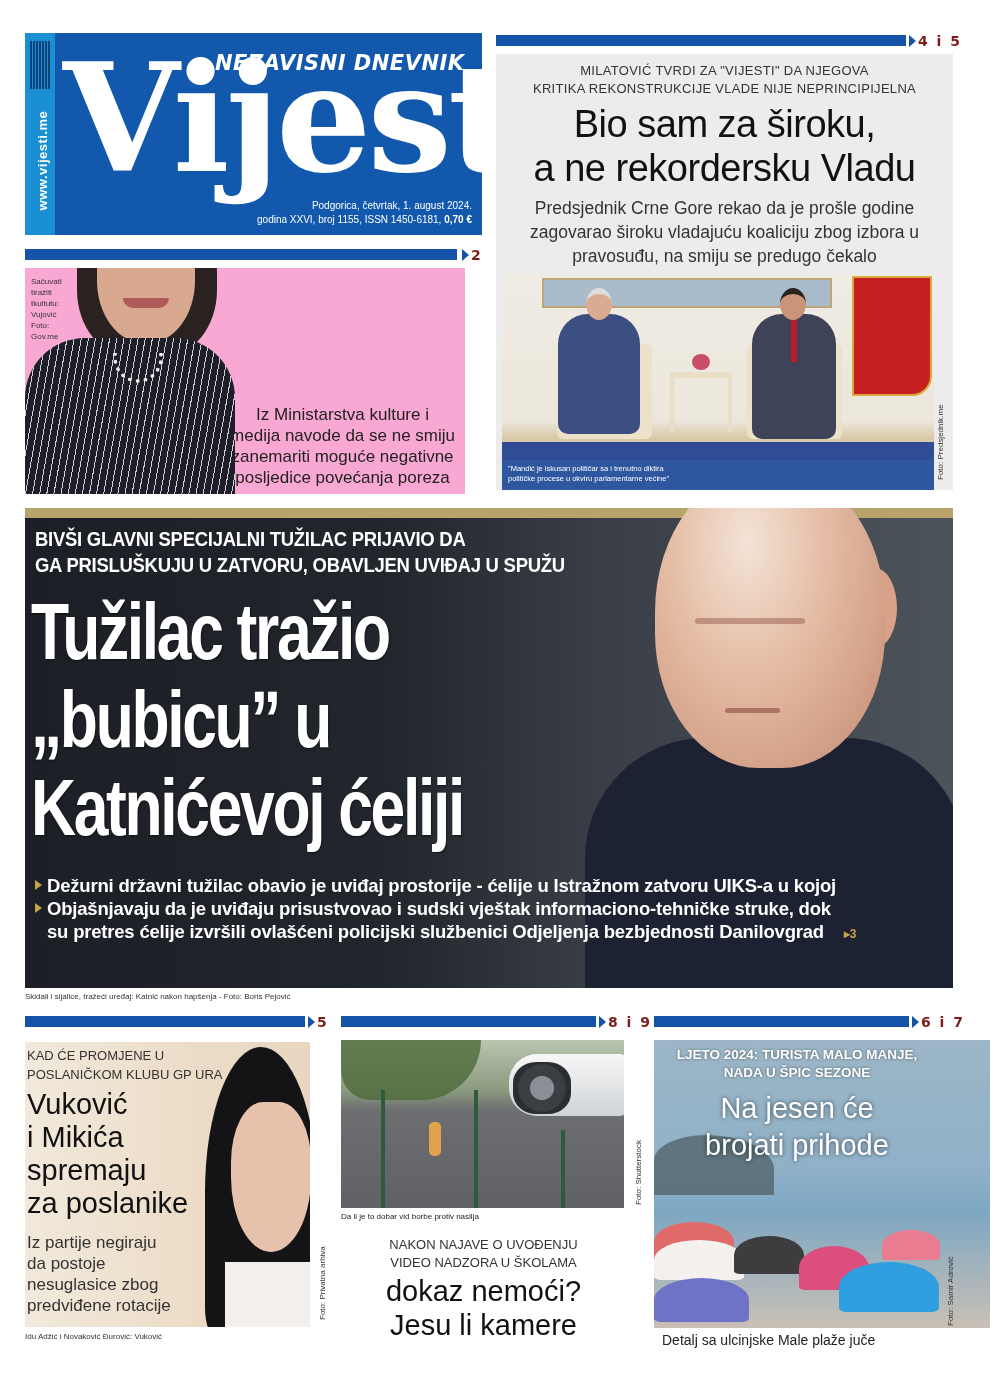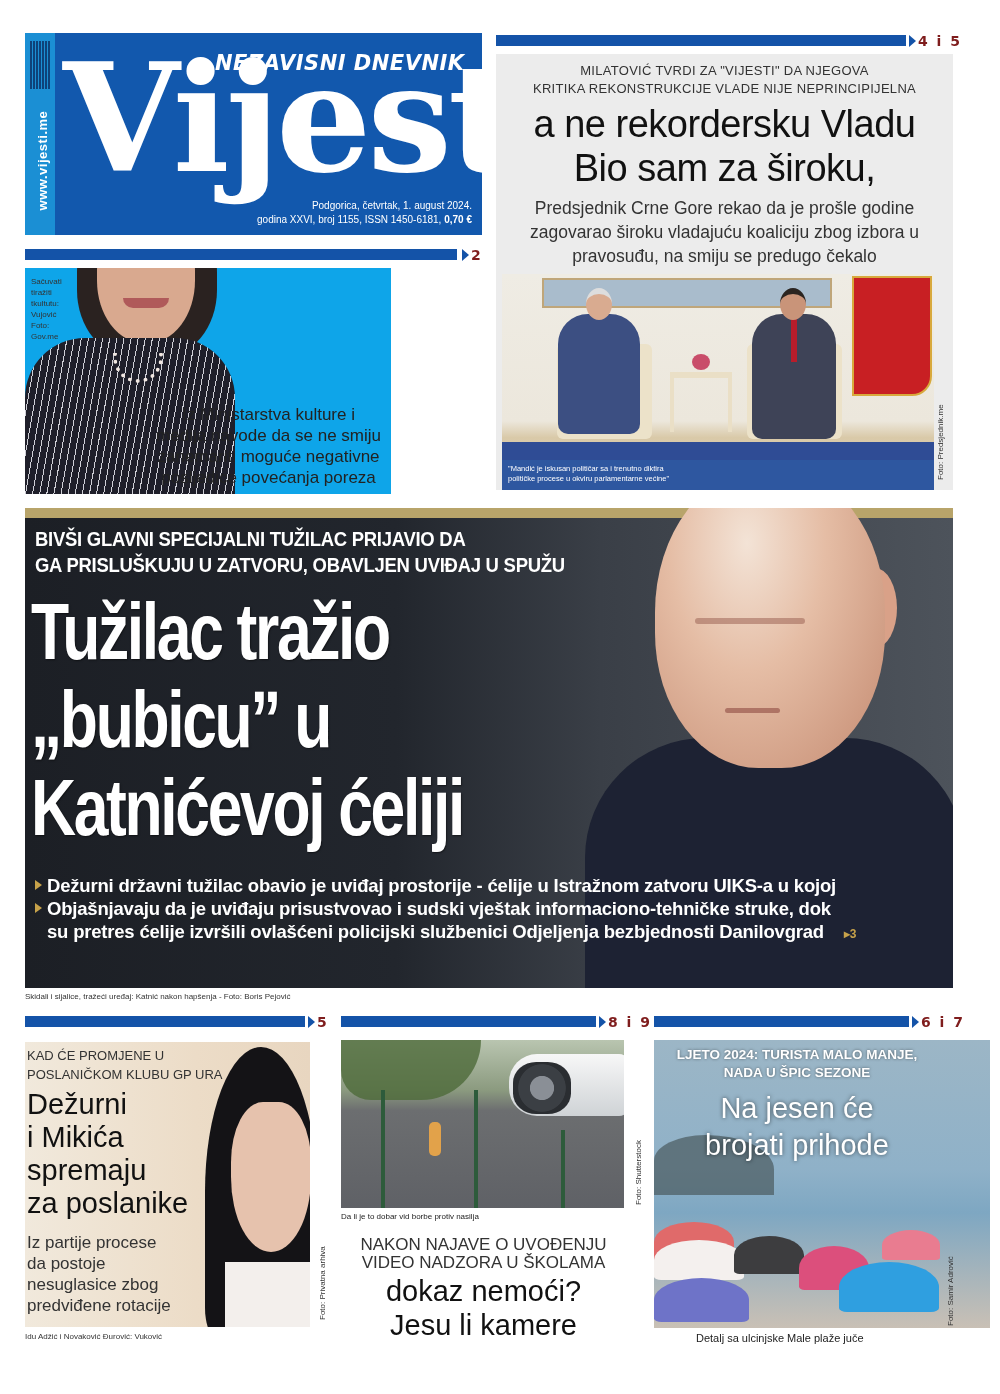--- a/index.html
+++ b/index.html
@@ -17,21 +17,21 @@
   #masthead { left: 25px; top: 33px; width: 457px; height: 202px; background: #1258ad; overflow: hidden; }
   #mast-strip { position: absolute; left: 0; top: 0; width: 30px; height: 202px; background: #1b8fd4; }
   #mast-url { position: absolute; left: -58px; top: 120px; width: 150px; transform: rotate(-90deg); color: #fff; font-size: 13px; font-weight: bold; letter-spacing: 0.5px; text-align: center; }
   #mast-barcode { position: absolute; left: 5px; top: 8px; width: 20px; height: 48px; background: repeating-linear-gradient(90deg, #0b2f63 0 2px, #1b8fd4 2px 3px); opacity: 0.8; }
   #mast-tagline { position: absolute; left: 190px; top: 18px; color: #fff; font-style: italic; font-weight: 900; font-size: 21px; letter-spacing: 0.5px; font-family: "DejaVu Sans", sans-serif; }
   #mast-logo { position: absolute; left: 38px; top: -10px; color: #fff; font-family: "DejaVu Serif", serif; font-weight: bold; font-size: 150px; letter-spacing: -4px; line-height: 190px; }
   #mast-date { position: absolute; right: 10px; top: 166px; color: #fff; font-size: 10px; text-align: right; line-height: 14px; }
   #mast-price { font-weight: bold; }
 
   
-  #box-pdv { left: 25px; top: 268px; width: 366px; height: 226px; background: #0ea5e9; overflow: hidden; }
+  #box-pdv { left: 25px; top: 268px; width: 440px; height: 226px; background: #f9a8d4; overflow: hidden; }
   .woman1 { position: absolute; }
   #pdv-credit { left: 6px; top: 8px; font-size: 8px; color: #333; line-height: 11px; width: 40px; }
   #pdv-title { right: 10px; top: 10px; font-size: 37px; line-height: 40px; text-align: right; color: #111; letter-spacing: -0.5px; }
   #pdv-sub { right: 10px; top: 136px; font-size: 17px; line-height: 21px; text-align: center; color: #222; }
 
   
   #box-mil { left: 496px; top: 54px; width: 457px; height: 436px; background: #ececec; }
   #mil-kicker { left: 0; top: 8px; width: 457px; text-align: center; font-size: 13px; line-height: 18px; color: #333; text-transform: uppercase; letter-spacing: 0.3px; }
   #mil-title { left: 0; top: 48px; width: 457px; text-align: center; font-size: 38px; line-height: 44px; color: #111; letter-spacing: -0.5px; }
   #mil-sub { left: 0; top: 142px; width: 457px; text-align: center; font-size: 17.5px; line-height: 24px; color: #333; }
@@ -54,28 +54,28 @@
   #box-vuk { left: 25px; top: 1042px; width: 285px; height: 285px; background: linear-gradient(90deg, #f1e9dc 0%, #ecdcc7 60%, #e8d6c0 100%); overflow: hidden; }
   #vuk-kicker { left: 2px; top: 4px; font-size: 13px; line-height: 19px; color: #333; text-transform: uppercase; }
   #vuk-title { left: 2px; top: 46px; font-size: 29px; line-height: 33px; color: #111; }
   #vuk-sub { left: 2px; top: 190px; font-size: 17px; line-height: 21px; color: #333; }
   #vuk-credit-v { left: 318px; top: 1320px; transform: rotate(-90deg); transform-origin: left top; font-size: 8px; color: #333; white-space: nowrap; }
   #vuk-caption { left: 25px; top: 1332px; font-size: 8px; color: #333; }
 
   #box-cam { left: 341px; top: 1040px; width: 283px; height: 168px; overflow: hidden; background: linear-gradient(180deg, #b9c5b0 0%, #8b9a7f 30%, #6c6e70 42%, #5f6166 100%); }
   #cam-credit { left: 634px; top: 1205px; transform: rotate(-90deg); transform-origin: left top; font-size: 8px; color: #333; white-space: nowrap; }
   #cam-caption { left: 341px; top: 1212px; font-size: 8px; color: #222; }
-  #cam-kicker { left: 341px; top: 1236px; width: 285px; text-align: center; font-size: 17px; line-height: 18px; color: #333; text-transform: uppercase; }
+  #cam-kicker { left: 341px; top: 1236px; width: 285px; text-align: center; font-size: 13px; line-height: 18px; color: #333; text-transform: uppercase; }
   #cam-title { left: 341px; top: 1274px; width: 285px; text-align: center; font-size: 29px; line-height: 34px; color: #111; }
 
   #box-sea { left: 654px; top: 1040px; width: 336px; height: 288px; overflow: hidden; background: linear-gradient(180deg, #9cb6c6 0%, #8fb1c8 45%, #7ea7c2 60%, #c9c0b5 100%); }
   #sea-kicker { left: 0; top: 6px; width: 286px; text-align: center; font-size: 13.5px; line-height: 18px; color: #fff; font-weight: bold; text-transform: uppercase; text-shadow: 0 0 3px rgba(0,0,0,0.5); }
   #sea-title { left: 0; top: 50px; width: 286px; text-align: center; font-size: 29px; line-height: 37px; color: #fff; text-shadow: 0 0 4px rgba(0,0,0,0.6); }
   #sea-credit { left: 946px; top: 1326px; transform: rotate(-90deg); transform-origin: left top; font-size: 8px; color: #333; white-space: nowrap; }
-  #sea-caption { left: 690px; top: 1332px; font-size: 11px; color: #222; padding-left: 6px; }
+  #sea-caption { left: 656px; top: 1332px; font-size: 14px; color: #222; padding-left: 6px; }
 
   .umb { position: absolute; border-radius: 50% 50% 8% 8%; }
 </style>
 </head>
 <body>
 
 <div id="masthead" class="abs">
   <div id="mast-strip">
     <div id="mast-barcode"></div>
     <div id="mast-url">www.vijesti.me</div>
@@ -111,22 +111,22 @@
 
 <div class="bar" style="left:496px; top:35px; width:410px;"></div>
 <div class="bar-tag" style="left:909px; top:34px;"><span class="tri"></span><span>4 i 5</span></div>
 
 <div id="box-mil" class="abs">
   <div id="mil-kicker" class="abs">
     <div>MILATOVIĆ TVRDI ZA "VIJESTI" DA NJEGOVA</div>
     <div>KRITIKA REKONSTRUKCIJE VLADE NIJE NEPRINCIPIJELNA</div>
   </div>
   <div id="mil-title" class="abs">
+    <div>Bio sam za široku,</div>
     <div>a ne rekordersku Vladu</div>
-    <div>Bio sam za široku,</div>
   </div>
   <div id="mil-sub" class="abs">
     <div>Predsjednik Crne Gore rekao da je prošle godine</div>
     <div>zagovarao široku vladajuću koaliciju zbog izbora u</div>
     <div>pravosuđu, na smiju se predugo čekalo</div>
   </div>
   <div id="mil-photo" class="abs">
     <div style="position:absolute; left:40px; top:4px; width:290px; height:30px; background:#a9bccc; border:2px solid #bfa67a;"></div>
     <div style="position:absolute; left:350px; top:2px; width:80px; height:120px; background:#c81f23; border:2px solid #d8a93c; border-radius:0 0 20px 0;"></div>
     <div style="position:absolute; left:55px; top:70px; width:95px; height:95px; background:#ece2c9; border-radius:6px;"></div>
@@ -187,27 +187,27 @@
   <div style="position:absolute; left:170px; top:0; width:120px; height:290px;">
     <div style="position:absolute; left:10px; top:5px; width:112px; height:290px; background:#141316; border-radius:50% 50% 10% 10%;"></div>
     <div style="position:absolute; left:36px; top:60px; width:80px; height:150px; background:#e6c2ad; border-radius:40% 40% 50% 50%;"></div>
     <div style="position:absolute; left:30px; top:220px; width:100px; height:80px; background:#f3efec;"></div>
   </div>
   <div id="vuk-kicker" class="abs">
     <div>KAD ĆE PROMJENE U</div>
     <div>POSLANIČKOM KLUBU GP URA</div>
   </div>
   <div id="vuk-title" class="abs">
-    <div>Dežurni</div>
+    <div>Vuković</div>
     <div>i Mikića</div>
     <div>spremaju</div>
     <div>za poslanike</div>
   </div>
   <div id="vuk-sub" class="abs">
-    <div>Iz partije procese</div>
+    <div>Iz partije negiraju</div>
     <div>da postoje</div>
     <div>nesuglasice zbog</div>
     <div>predviđene rotacije</div>
   </div>
 </div>
 <div id="vuk-caption" class="abs">Idu Adžić i Novaković Đurović: Vuković</div>
 <div id="vuk-credit-v" class="abs">Foto: Privatna arhiva</div>
 
 <div class="bar" style="left:341px; top:1016px; width:255px;"></div>
 <div class="bar-tag" style="left:599px; top:1015px;"><span class="tri"></span><span>8 i 9</span></div>

